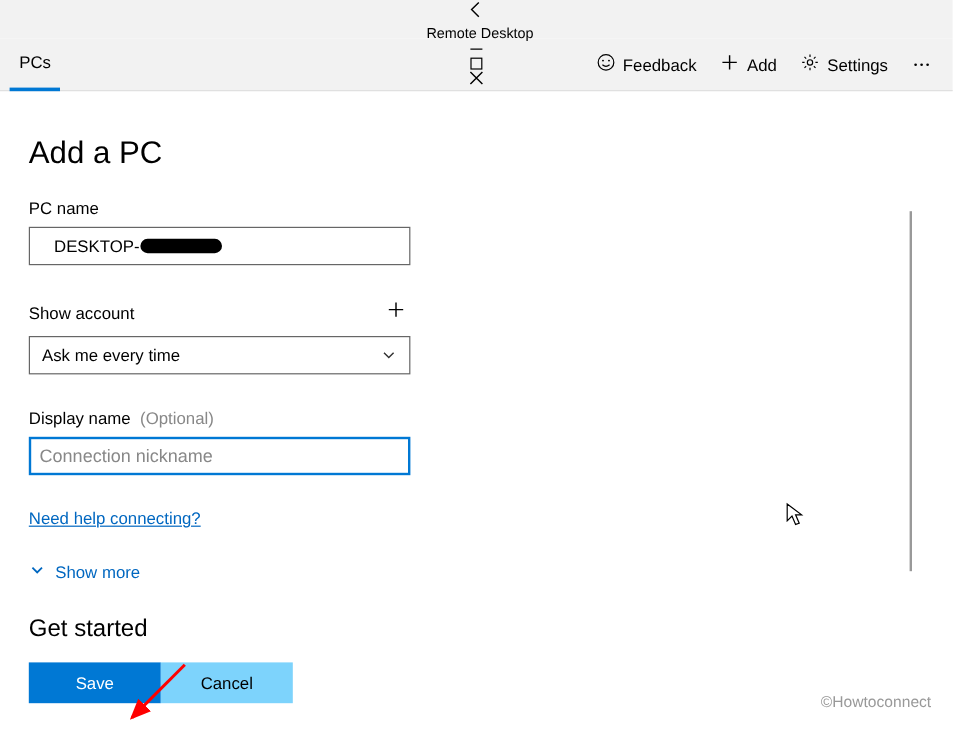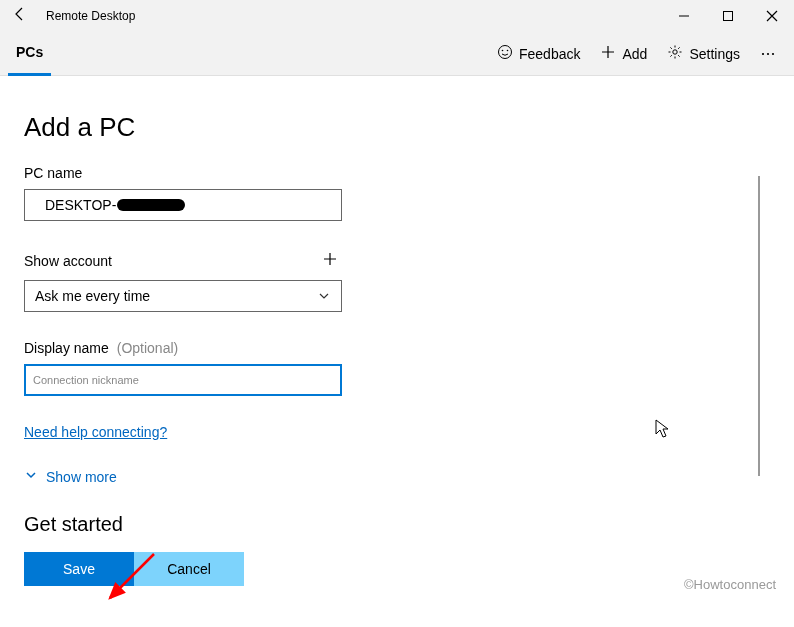--- a/index.html
+++ b/index.html
@@ -1,39 +1,39 @@
 <!DOCTYPE html>
 <html><head>
   <meta charset="utf-8">
   <style>
     * { box-sizing: border-box; margin: 0; padding: 0; }
     body { font-family: "Segoe UI", Tahoma, sans-serif; font-size: 14px; color: #000; width: 794px; height: 627px; background: #fff; position: relative; overflow: hidden; }
-    .titlebar { height: 32px; background: #f2f2f2; display: flex; align-items: center; }
+    .titlebar { height: 32px; background: #f2f2f2; display: flex; align-items: center; flex-direction: column; }
     .titlebar .back { width: 40px; text-align: center; color: #000; font-size: 16px; cursor: pointer; }
     .titlebar .title { font-size: 12px; color: #000; padding-left: 6px; }
     .titlebar .spacer { flex: 1; }
     .winbtn { width: 44px; height: 32px; display: flex; align-items: center; justify-content: center; cursor: pointer; }
     .toolbar { height: 44px; background: #f2f2f2; display: flex; align-items: center; padding: 0 8px; border-bottom: 1px solid #e0e0e0; }
     .tab { padding: 0 8px; height: 44px; display: flex; align-items: center; font-size: 14px; }
-    .tab.active { border-bottom: 3px solid #0078d4; font-weight: 700; }
+    .tab.active { border-bottom: 3px solid #0078d4; font-weight: 400; }
     .toolbar .spacer { flex: 1; }
     .tb-item { display: flex; align-items: center; gap: 6px; padding: 0 10px; height: 36px; cursor: pointer; color: #000; font-size: 14px; }
     .tb-more { width: 36px; display:flex; align-items:center; justify-content:center; cursor:pointer; }
     .content { padding: 20px 24px 20px 24px; display:flex; }
     .left-col { width: 360px; }
     .right-gutter { flex:1; position:relative; }
     .scroll-line { position:absolute; right:10px; top:80px; width:2px; height:300px; background:#999; }
     h1.page-title { font-weight: 400; font-size: 26px; margin: 16px 0 22px 0; }
     .label { font-size: 14px; margin-bottom: 8px; color:#000; }
     .label .optional { color:#888; margin-left:4px; }
     .label-row { display:flex; justify-content:space-between; align-items:center; width:318px; margin-bottom:8px; }
     .plus-small { font-size: 20px; font-weight:300; cursor:pointer; padding:0 4px; }
     .field { width: 318px; height: 32px; border: 1px solid #666; background:#fff; padding: 0 20px; font-size:14px; display:flex; align-items:center; position: relative; }
     .field.focused { border: 2px solid #0078d4; height:32px; padding: 0 7px;}
-    .field input { border:none; outline:none; width:100%; font-size:11px; background:transparent; }
+    .field input { border:none; outline:none; width:100%; font-size:15px; background:transparent; }
     .field input::placeholder { color:#888; }
     .redact { display:inline-block; width: 68px; height: 12px; background:#000; border-radius:6px; vertical-align:middle; margin-left:1px; }
     .select { width:318px; height:32px; border:1px solid #666; display:flex; align-items:center; padding:0 10px; justify-content:space-between; cursor:pointer; }
     .chev { width:14px; height:14px; }
     .block { margin-bottom: 28px; }
     .link { color:#0067c0; text-decoration: underline; cursor:pointer; font-size:14px; }
     .show-more { color:#0067c0; display:flex; align-items:center; gap:8px; cursor:pointer; font-size:14px; }
     h2.section { font-weight:400; font-size:20px; margin-top:12px; margin-bottom:16px; }
     .btn-row { display:flex; }
     .btn { width:110px; height:34px; display:flex; align-items:center; justify-content:center; cursor:pointer; font-size:14px; }

